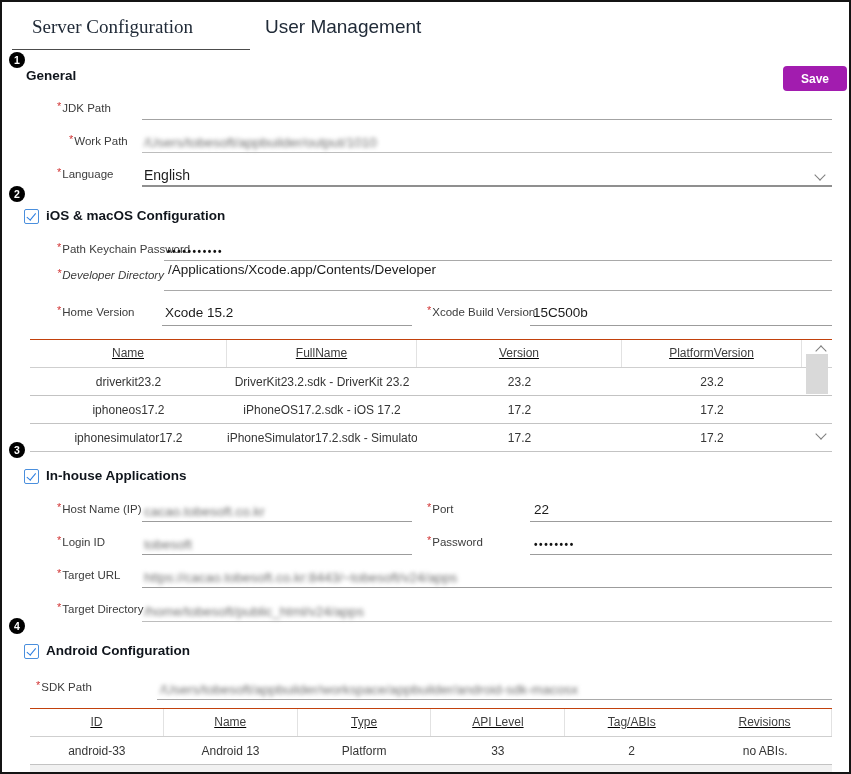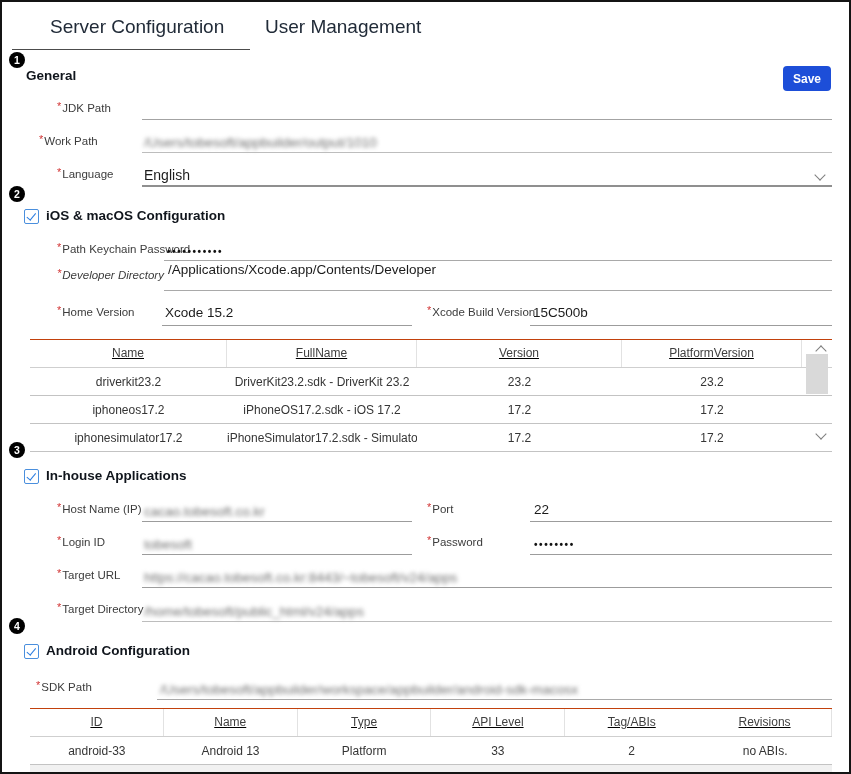--- a/index.html
+++ b/index.html
@@ -16,55 +16,55 @@
   .checkbox { position:absolute; width:13px; height:13px; border:1.5px solid #4a8fdd; border-radius:2px; background:#fff; cursor:pointer; }
   .checkbox::after { content:""; position:absolute; left:3.5px; top:0.5px; width:3.5px; height:7.5px;
                      border-right:1.8px solid #2a7de1; border-bottom:1.8px solid #2a7de1; transform:rotate(40deg); }
   .lbl { position:absolute; font-size:11.5px; color:#3c3c3c; white-space:nowrap; }
   .lbl::before { content:"*"; color:#d23434; margin-right:1px; position:relative; top:-2px; font-size:11px; }
   .val { position:absolute; font-size:13.5px; color:#1b1b1b; white-space:nowrap; }
   .redacted { filter:blur(2px); color:#6e6e6e; }
   .dots { font-size:10px; letter-spacing:1.6px; color:#111; font-weight:bold; }
   .ul { position:absolute; height:1px; background:#bdbdbd; }
   .ul.dark { background:#8f8f8f; height:2px; }
-  .save-btn { position:absolute; left:781px; top:64px; width:48px; height:25px; background:#1d4ed8; color:#fff;
+  .save-btn { position:absolute; left:781px; top:64px; width:64px; height:25px; background:#a21caf; color:#fff;
               font-weight:bold; font-size:12px; border:none; border-radius:4px; font-family:"Liberation Sans",sans-serif; cursor:pointer; }
   .chev { position:absolute; width:7px; height:7px; border-right:1.4px solid #7e7e7e; border-bottom:1.4px solid #7e7e7e; transform:rotate(45deg); cursor:pointer; }
   .chev.up { transform:rotate(225deg); }
   .tbl { position:absolute; left:28px; width:802px; }
   .t-head { display:flex; border-top:1px solid #c2410c; border-bottom:1px solid #cfcfcf;text-decoration:underline; }
   .th { font-size:12px; color:#3f3f3f; text-align:center; padding:6px 0 7px 0; border-right:1px solid #e2e2e2; box-sizing:border-box; white-space:nowrap; overflow:hidden; }
   .t-row { display:flex; border-bottom:1px solid #c3c3c3; }
   .td { font-size:12px; color:#353535; text-align:center; padding:7px 0 6px 0; box-sizing:border-box; white-space:nowrap; overflow:hidden; }
   .gutter { width:30px; }
   .thumb { position:absolute; width:22px; height:40px; background:#d9d9d9; cursor:grab; }
   .t-foot { height:13px; background:#f1f1f1; border-bottom:1px solid #e3e3e3; }
   .flex1 { flex:1; }
 </style>
 </head>
 <body>
 
 <div class="page">
 
-  <div class="tab" style="left:48px;">Server Configuration</div>
+  <div class="tab" style="left:30px;font-family:Liberation Serif, serif;">Server Configuration</div>
   <div class="tab" style="left:263px;">User Management</div>
   <div class="tab-underline"></div>
 
   <div class="badge" style="top:50px;">1</div>
   <div class="badge" style="top:184px;">2</div>
   <div class="badge" style="top:440px;">3</div>
   <div class="badge" style="top:616px;">4</div>
 
   <div class="section-title" style="left:24px; top:66px;">General</div>
   <button class="save-btn">Save</button>
 
   <div class="lbl" style="left:55px; top:100px;">JDK Path</div>
   <div class="ul" style="left:140px; top:117px; width:690px; background:#a3a3a3;"></div>
 
-  <div class="lbl" style="left:37px; top:133px;text-align:right;">Work Path</div>
+  <div class="lbl" style="left:67px; top:133px;text-align:right;">Work Path</div>
   <div class="val redacted" style="left:142px; top:133px;">/Users/tobesoft/appbuilder/output/1010</div>
   <div class="ul" style="left:140px; top:150px; width:690px;"></div>
 
   <div class="lbl" style="left:55px; top:166px;">Language</div>
   <div class="val" style="left:142px; top:165px; font-size:14px;">English</div>
   <div class="chev" style="left:814px; top:169px;"></div>
   <div class="ul dark" style="left:140px; top:183px; width:690px;"></div>
 
   <div class="checkbox" style="left:22px; top:207px;"></div>
   <div class="section-title" style="left:44px; top:206px;">iOS &amp; macOS Configuration</div>

